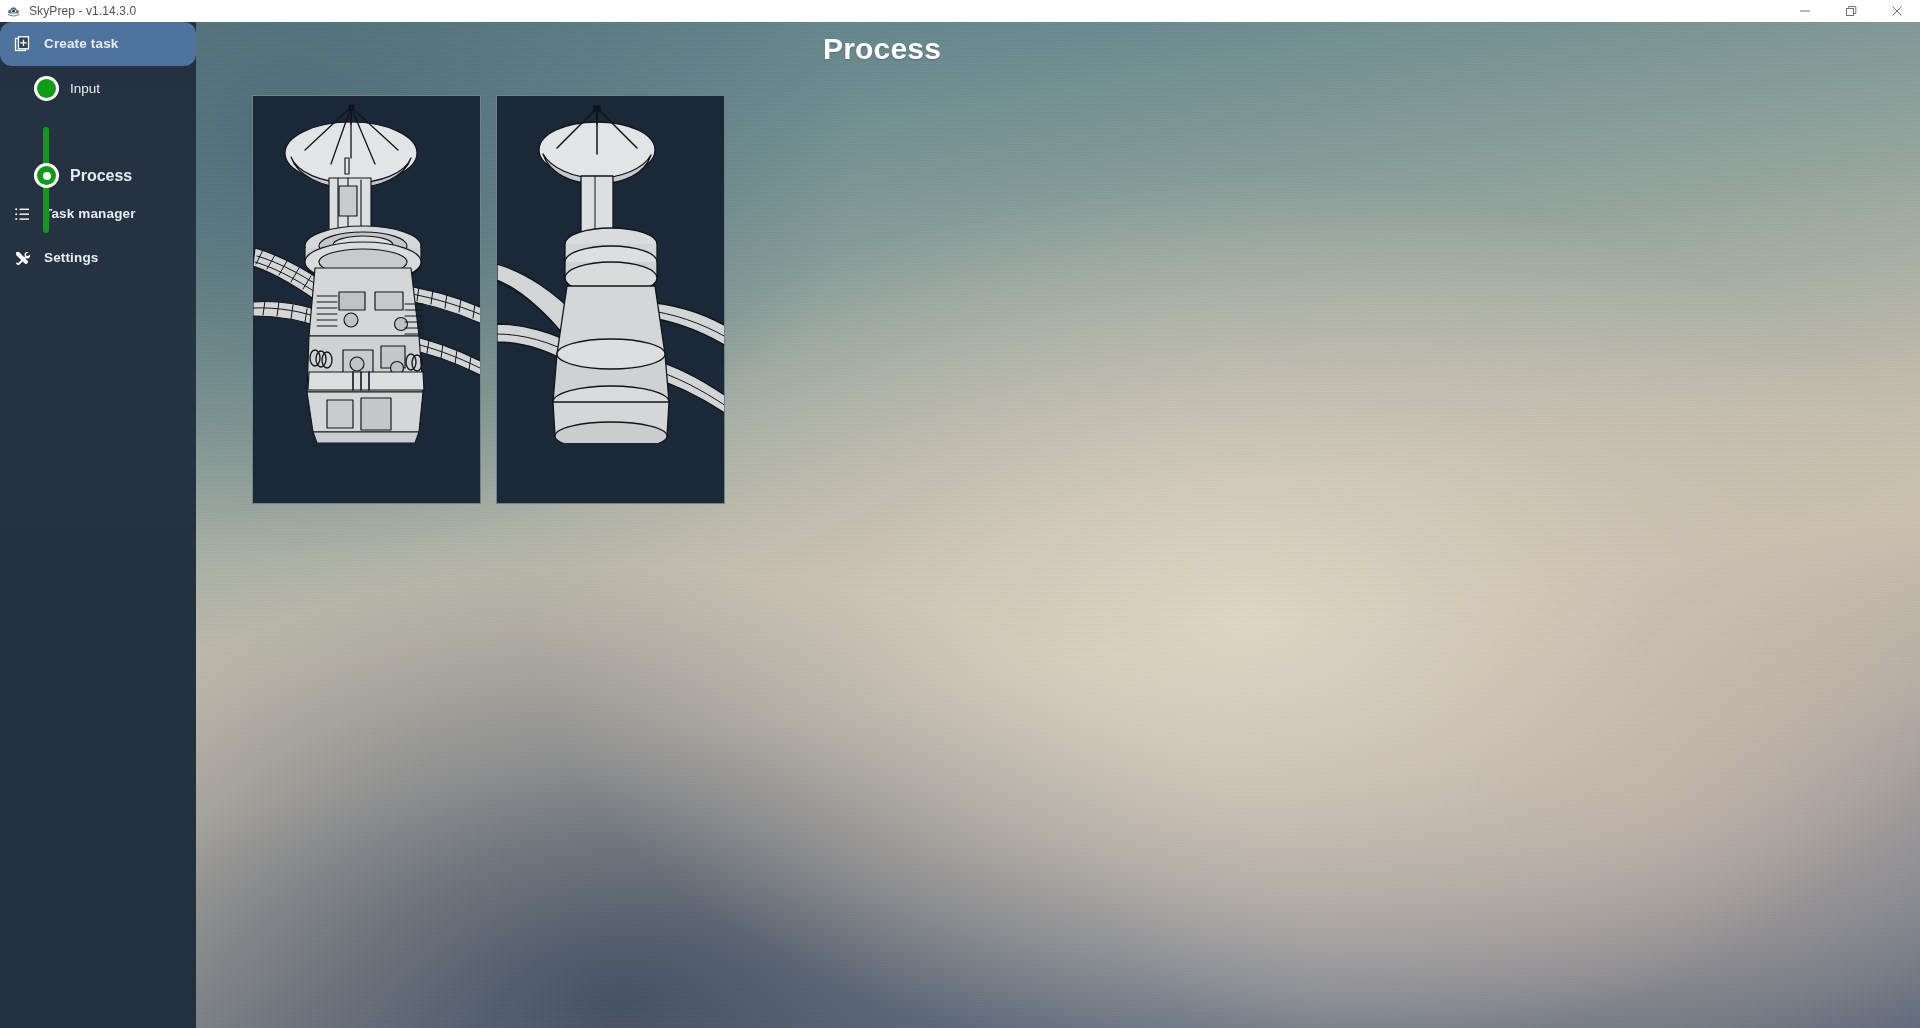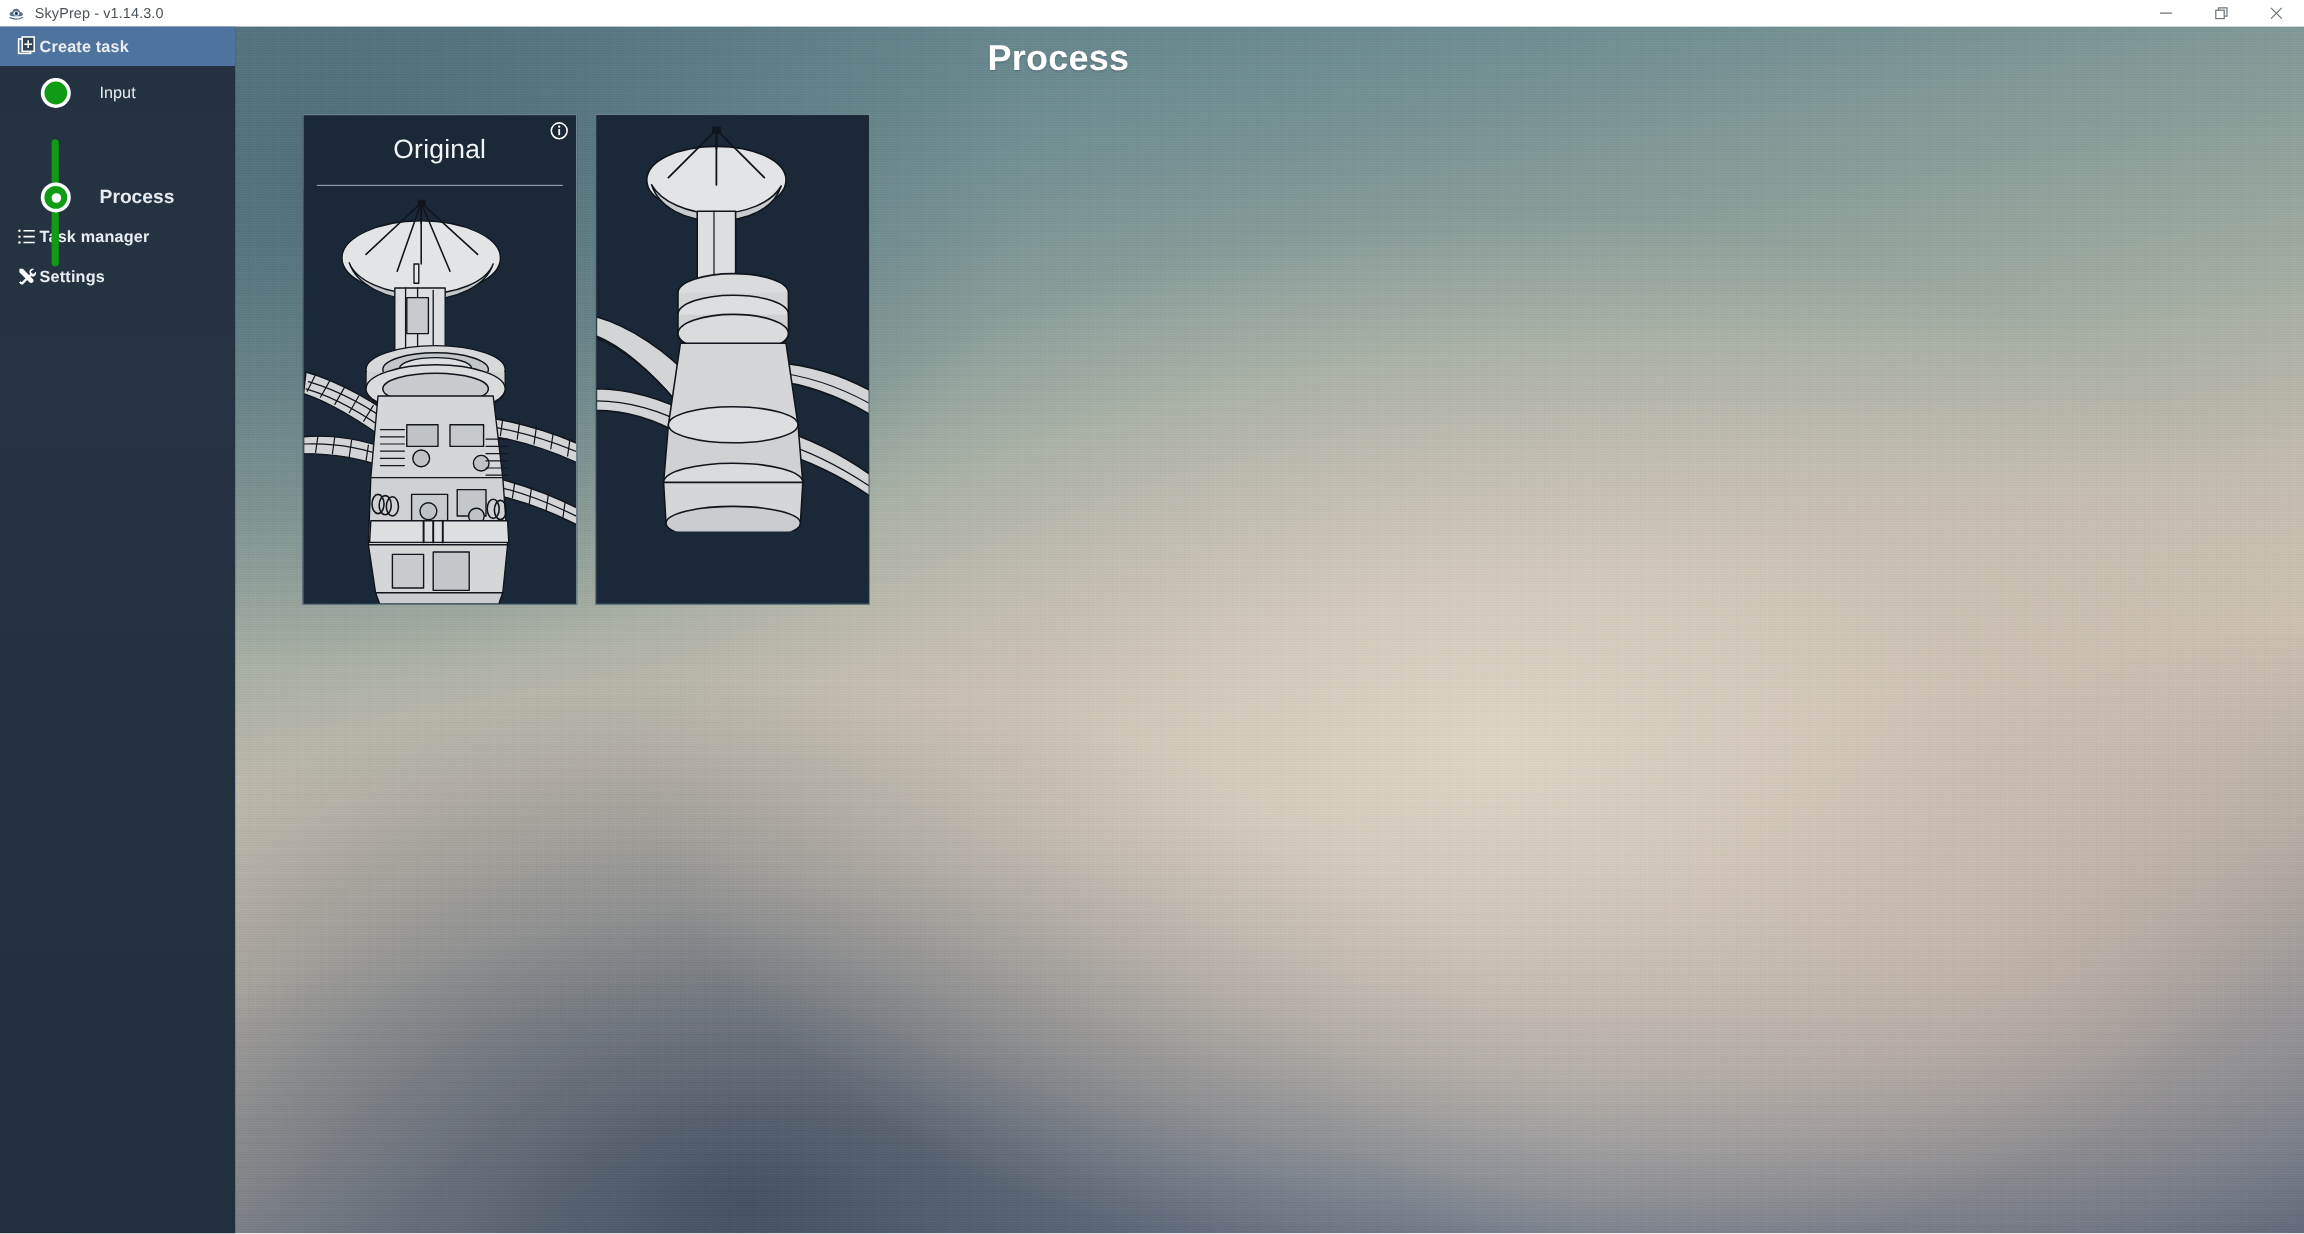--- a/index.html
+++ b/index.html
@@ -104,27 +104,28 @@
   }
   .sidebar-bottom {
     position: absolute;
     bottom: 0; left: 0; right: 0;
     padding-bottom: 14px;
   }
 
   .nav-item {
     display: flex;
     align-items: center;
-    height: 33px;
+    height: 44px;
     padding-left: 14px;
-    gap: 2px;
+    gap: 13px;
     color: #e9edf1;
     font-size: 13.5px;
     font-weight: bold;
     letter-spacing: 0.15px;
+    border-radius: 12px;
   }
   .nav-item.active {
     background: #4f739f;
   }
   .nav-icon {
     width: 17px;
     height: 17px;
     display: flex;
     align-items: center;
     justify-content: center;
@@ -147,21 +148,21 @@
     height: 106px;
     background: #0f9b14;
     transform: translate(-50%, 0);
     border-radius: 3px;
   }
   .step {
     position: absolute;
     left: 34px;
     display: flex;
     align-items: center;
-    gap: 24px;
+    gap: 11px;
   }
   .step-dot-outer {
     width: 25px; height: 25px;
     border-radius: 50%;
     background: #ffffff;
     display: flex;
     align-items: center;
     justify-content: center;
     flex: 0 0 25px;
     position: relative;
@@ -388,31 +389,20 @@
 
   </div>
 
   <div class="content">
 
     <div class="page-title">Process</div>
 
     <div class="cards">
 
       <div class="card">
-        <div class="card-header">
-          <span class="card-title">Original</span>
-          <span class="card-divider"></span>
-          <span class="info-btn">
-            <svg width="16" height="16" viewBox="0 0 16 16">
-              <circle cx="8" cy="8" r="6.6" fill="none" stroke="#ffffff" stroke-width="1.3"></circle>
-              <circle cx="8" cy="4.6" r="0.95" fill="#ffffff"></circle>
-              <rect x="7.25" y="6.5" width="1.5" height="5.1" fill="#ffffff"></rect>
-            </svg>
-          </span>
-        </div>
         <div class="card-image">
           <svg width="229" height="347" viewBox="0 0 229 347" preserveAspectRatio="xMidYMid slice" style="left:0;top:0;">
             <rect width="229" height="347" fill="#1b2838"></rect>
             <g stroke="#10151b" stroke-width="1.15" fill="#d2d4d6" stroke-linejoin="round" stroke-linecap="round">
 
               <path d="M2 152 C30 160 62 178 86 198 L76 214 C52 196 24 178 0 170 Z"></path>
               <g stroke-width="1.0" fill="none">
                 <path d="M10 154 L3 168"></path>
                   <path d="M22 159 L14 173"></path>
                   <path d="M34 165 L26 179"></path>

